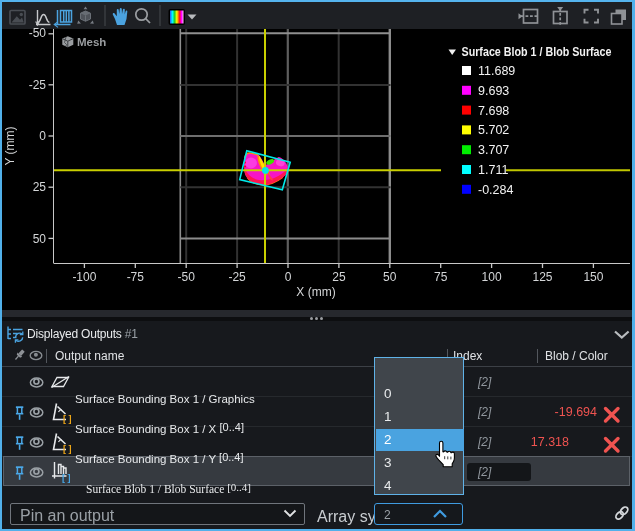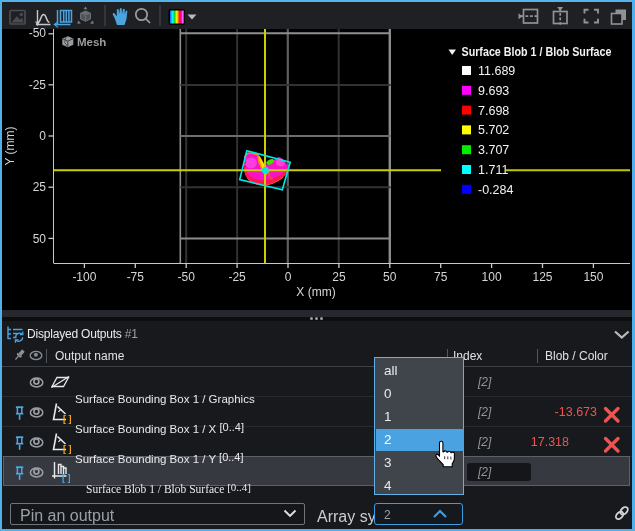--- a/index.html
+++ b/index.html
@@ -264,21 +264,21 @@
 <div class="abs rowtext" style="left:75px;top:375px;">Surface Bounding Box 1 / Graphics</div>
 <div class="abs rowtext" style="left:75px;top:405px;">Surface Bounding Box 1 / X <span class="sup">[0..4]</span></div>
 <div class="abs rowtext" style="left:75px;top:435px;">Surface Bounding Box 1 / Y <span class="sup">[0..4]</span></div>
 <div class="abs rowtext" style="left:86px;top:465px;font-family:Liberation Serif, serif;">Surface Blob 1 / Blob Surface <span class="sup">[0..4]</span></div>
 
 <div class="abs idx" style="left:478px;top:375px;">[2]</div>
 <div class="abs idx" style="left:478px;top:405px;">[2]</div>
 <div class="abs idx" style="left:478px;top:435px;">[2]</div>
 <div class="abs idx" style="left:478px;top:465px;">[2]</div>
 
-<div class="abs val" style="left:537px;top:405px;">-13.673</div>
+<div class="abs val" style="left:537px;top:405px;">-19.694</div>
 <div class="abs val" style="left:509px;top:435px;">17.318</div>
 
 <svg class="abs" style="left:0;top:321px;z-index:4" width="635" height="210" viewBox="0 321 635 210">
 
   <g stroke="#4aa3e0" stroke-width="1.4" fill="none">
     <path d="M8 326.5 L8 339 M8 329.5 L11 329.5 M8 334 L11 334 M8 338.5 L11 338.5"></path>
     <path d="M13 329.5 L22.5 329.5 M13 333.5 L17.5 333.5 M13 337.5 L16.5 337.5"></path>
     <path d="M22.3 334.2 A4 4 0 0 0 15.6 337.0 M16 340.2 A4 4 0 0 0 22.7 337.4"></path>
     <path d="M22.8 331.6 L22.8 334.6 L19.8 334.6 M15.4 342.8 L15.4 339.8 L18.4 339.8" stroke-width="1.3"></path>
   </g>
@@ -384,21 +384,20 @@
   </g>
 </svg>
 
 <div class="abs" id="pinbox"></div>
 <div class="abs" style="left:20px;top:507px;color:#9aa0a6;font-size:16px;">Pin an output</div>
 <div class="abs" style="left:317px;top:508px;color:#c8ccd0;font-size:16px;">Array sync</div>
 <div class="abs" id="arrbox"></div>
 <div class="abs" style="left:384px;top:508px;color:#9aa0a6;font-size:12px;">2</div>
 
 <div class="abs" id="dd">
-  <div class="dditem" style="top:2px;">all</div>
   <div class="dditem" style="top:25px;">0</div>
   <div class="dditem" style="top:48px;">1</div>
   <div class="dditem ddhl" style="top:71px;">2</div>
   <div class="dditem" style="top:94px;">3</div>
   <div class="dditem" style="top:117px;">4</div>
 </div>
 
 <svg class="abs" style="left:433px;top:440px;z-index:9" width="22" height="29" viewBox="0 0 22 29">
   <path d="M8.2 1.2 C9.1 1.2 9.9 2 9.9 2.9 L9.9 11.8 L10.7 11.9 C10.9 11.3 11.5 10.9 12.2 10.9 C13 10.9 13.7 11.4 13.9 12.1 L14.7 12.2 C14.9 11.7 15.5 11.3 16.2 11.3 C17.1 11.3 17.8 11.9 17.9 12.7 L18.6 12.8 C18.8 12.4 19.3 12.1 19.9 12.1 C20.8 12.1 21.4 12.8 21.4 13.7 L21.4 18.1 C21.4 19.4 21 20.6 20.4 21.7 L19.2 23.8 L19.2 26.8 L10.2 26.8 L10.2 24.6 L5.9 20.2 C4.8 19 3.8 17.7 3 16.4 C2.5 15.5 3.1 14.4 4.2 14.4 C4.8 14.4 5.4 14.7 5.7 15.2 L6.5 16.3 L6.5 2.9 C6.5 2 7.3 1.2 8.2 1.2 Z" fill="#ffffff" stroke="#000000" stroke-width="1.1" stroke-linejoin="round"></path>
   <g stroke="#000000" stroke-width="0.9" opacity="0.85">

